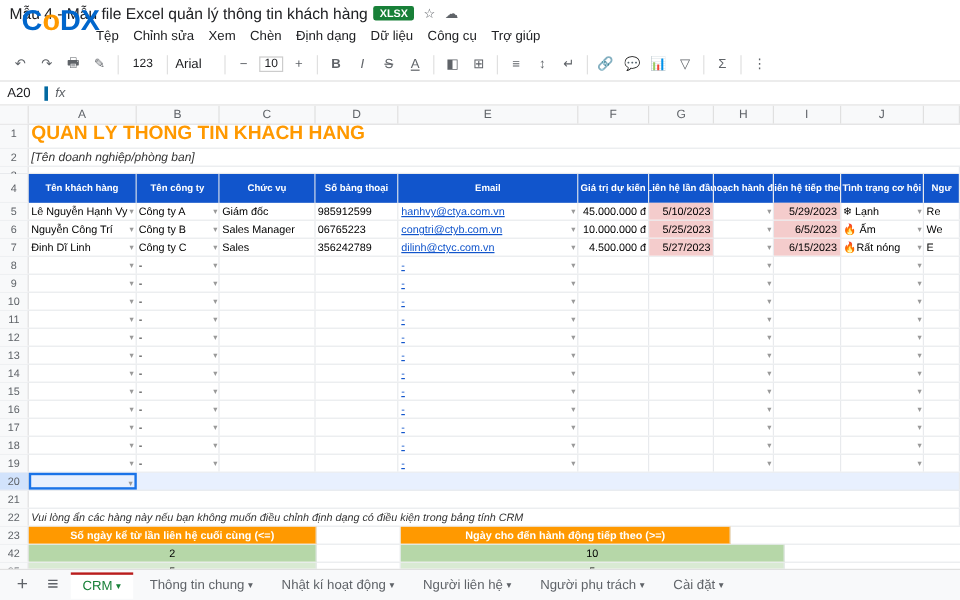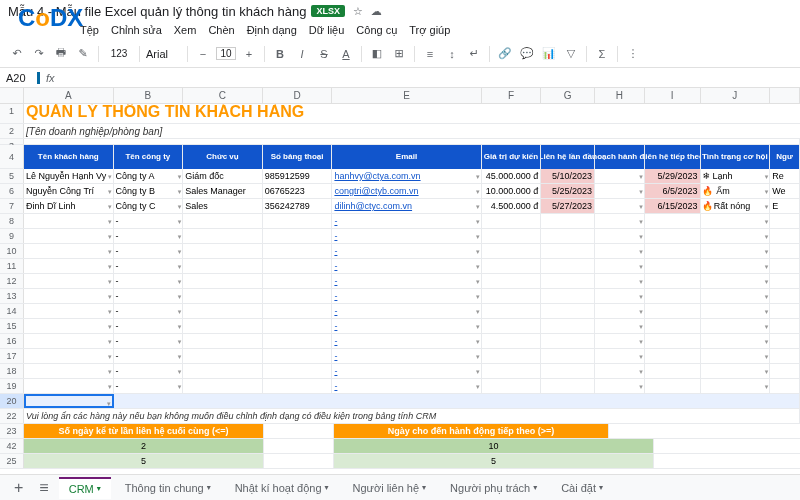--- a/index.html
+++ b/index.html
@@ -39,21 +39,21 @@
 .pink { background: #f4cccc; }
 .dd { position: relative; }
 .dd::after { content: '▾'; position: absolute; right: 1px; font-size: 7px; color: #999; }
 .sel-row { background: #e8f0fe; }
 .note-row { font-style: italic; color: #333; font-size: 9px; }
 .legend-orange { background: #ff9900; color: #fff; text-align: center; font-weight: bold; font-size: 9px; }
 .legend-green { background: #b6d7a8; text-align: center; }
 .legend-lgreen { background: #d9ead3; text-align: center; }
 .sheet-tabs { display: flex; align-items: center; border-top: 1px solid #e0e0e0; height: 26px; background: #f8f9fa; padding: 0 8px; gap: 4px; position: absolute; bottom: 0; width: 100%; }
 .stab { padding: 4px 10px; font-size: 11px; color: #5f6368; cursor: pointer; border-radius: 0; display: flex; align-items: center; gap: 3px; }
-.stab.active { background: #fff; color: #188038; border-top: 2px solid #701a75; }
+.stab.active { background: #fff; color: #188038; border-top: 2px solid #b91c1c; }
 .stab .caret { font-size: 8px; }
 .addtab { font-size: 16px; color: #5f6368; padding: 0 6px; cursor: pointer; }
 .row-hdr { height: 24px; }
 .row-title { height: 20px; }
 </style>
 </head>
 <body>
 
 <div class="logo"><span class="c">C</span><span class="o">o</span><span class="d">D</span><span class="x">X</span></div>
 
@@ -381,20 +381,24 @@
           <div class="cell cJ dd"></div>
           <div class="cell cK"></div>
         </div>
       </div>
     <div class="row sel-row">
         <div class="rh" style="background:#d2e3fc">20</div>
         <div class="cell cA dd" style="border:2px solid #1a73e8"></div>
         <div class="cell" style="width:690px"></div>
       </div>
     <div class="row">
+        <div class="rh">21</div>
+        <div class="cell" style="width:780px"></div>
+      </div>
+    <div class="row">
         <div class="rh">22</div>
         <div class="cell note-row" style="width:780px">Vui lòng ẩn các hàng này nếu bạn không muốn điều chỉnh định dạng có điều kiện trong bảng tính CRM</div>
       </div>
     <div class="row">
         <div class="rh">23</div>
       <div class="cell legend-orange" style="width:240px">Số ngày kể từ lần liên hệ cuối cùng (&lt;=)</div>
       <div class="cell" style="width:70px"></div>
       <div class="cell legend-orange" style="width:275px">Ngày cho đến hành động tiếp theo (&gt;=)</div>
     </div>
     <div class="row">

